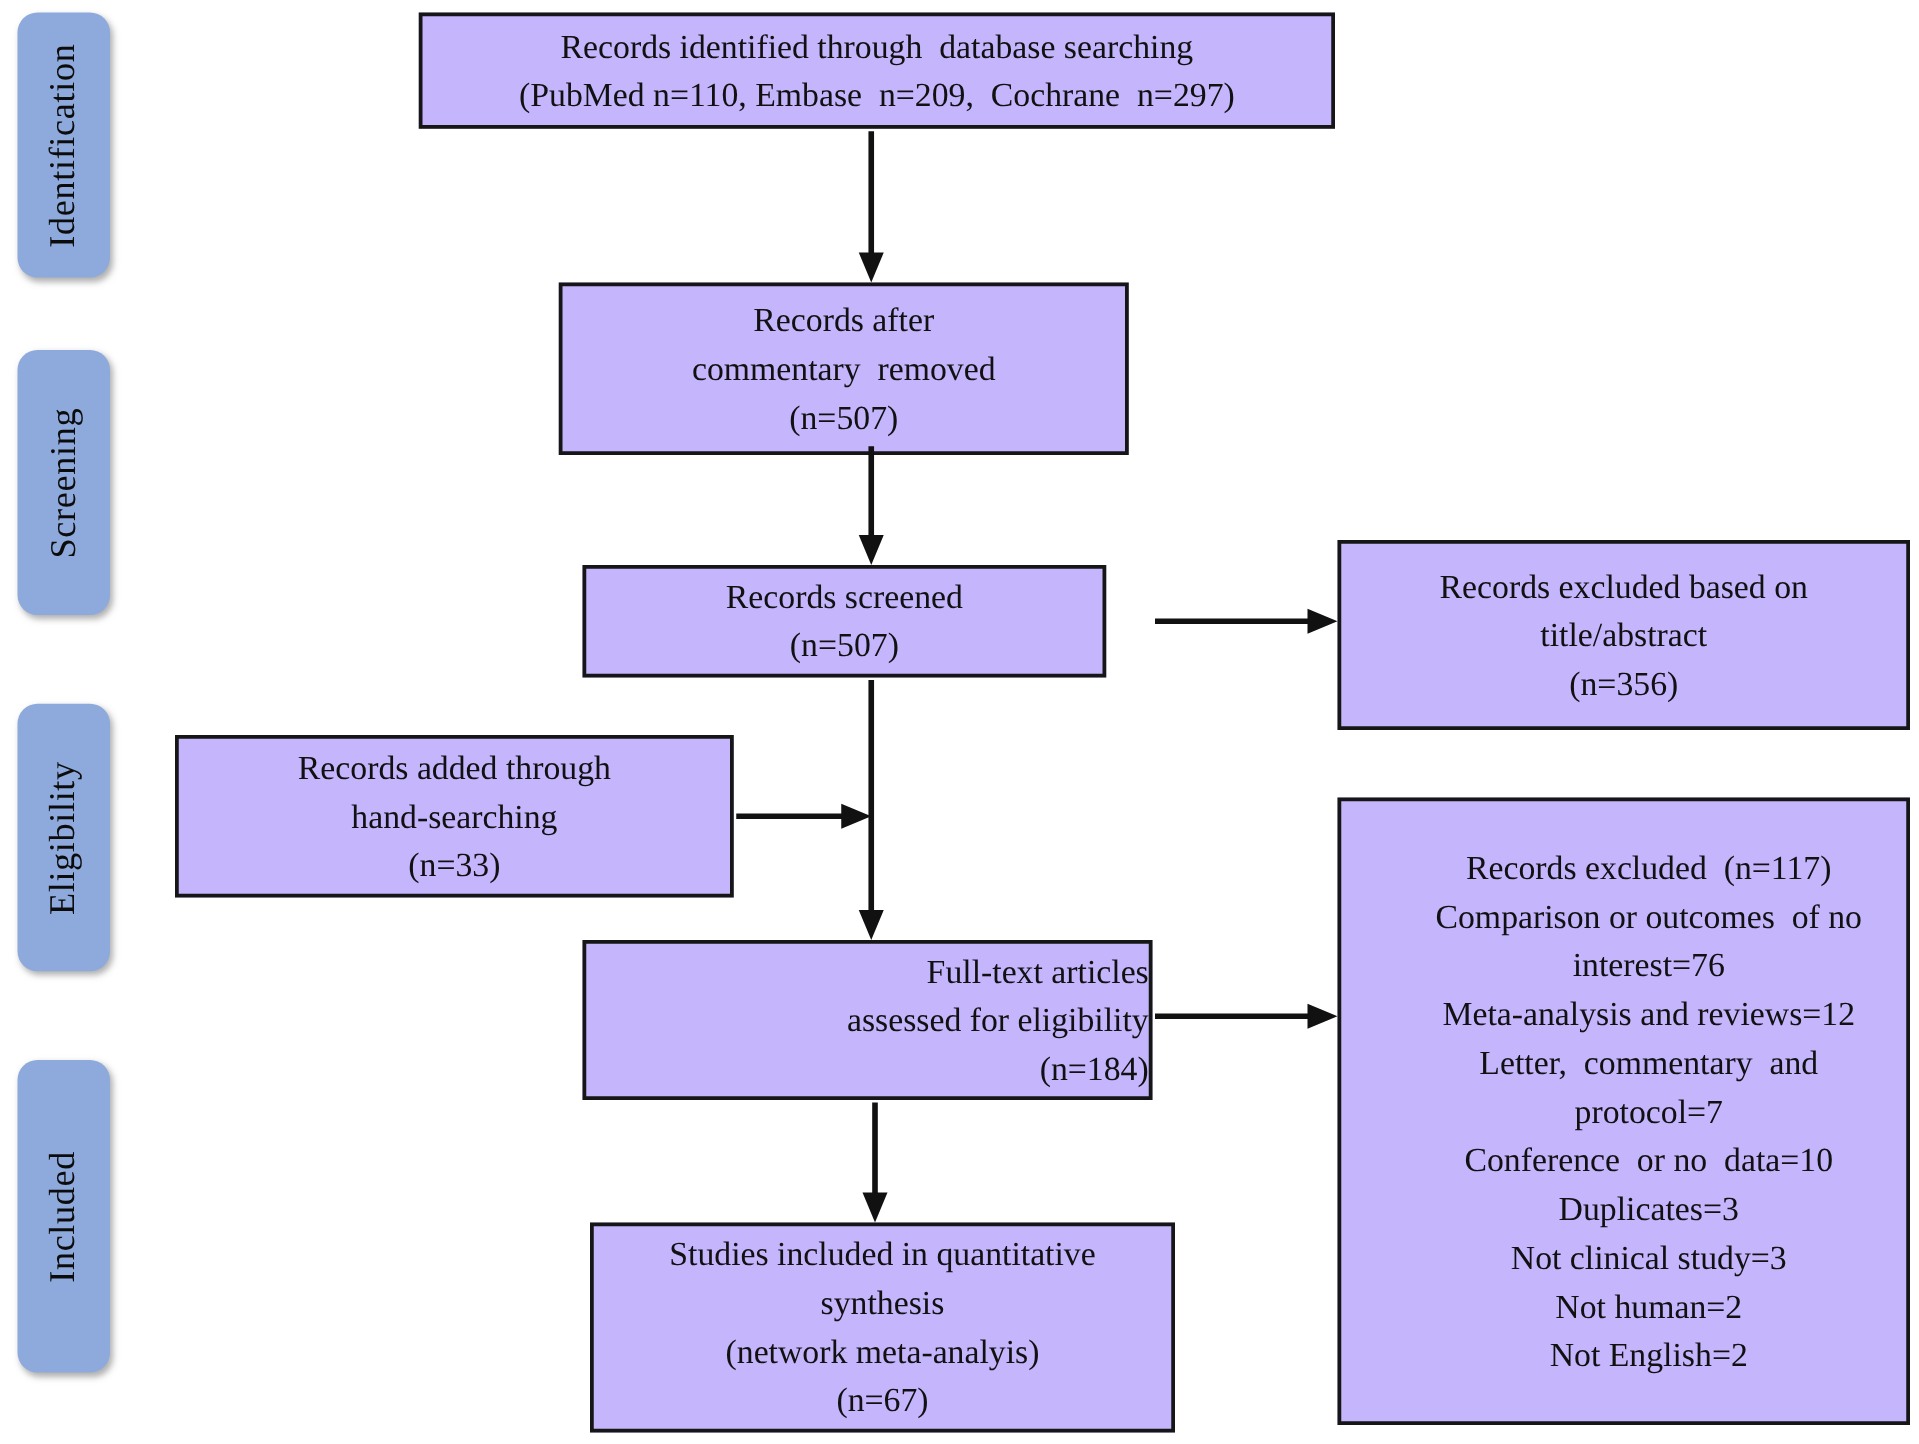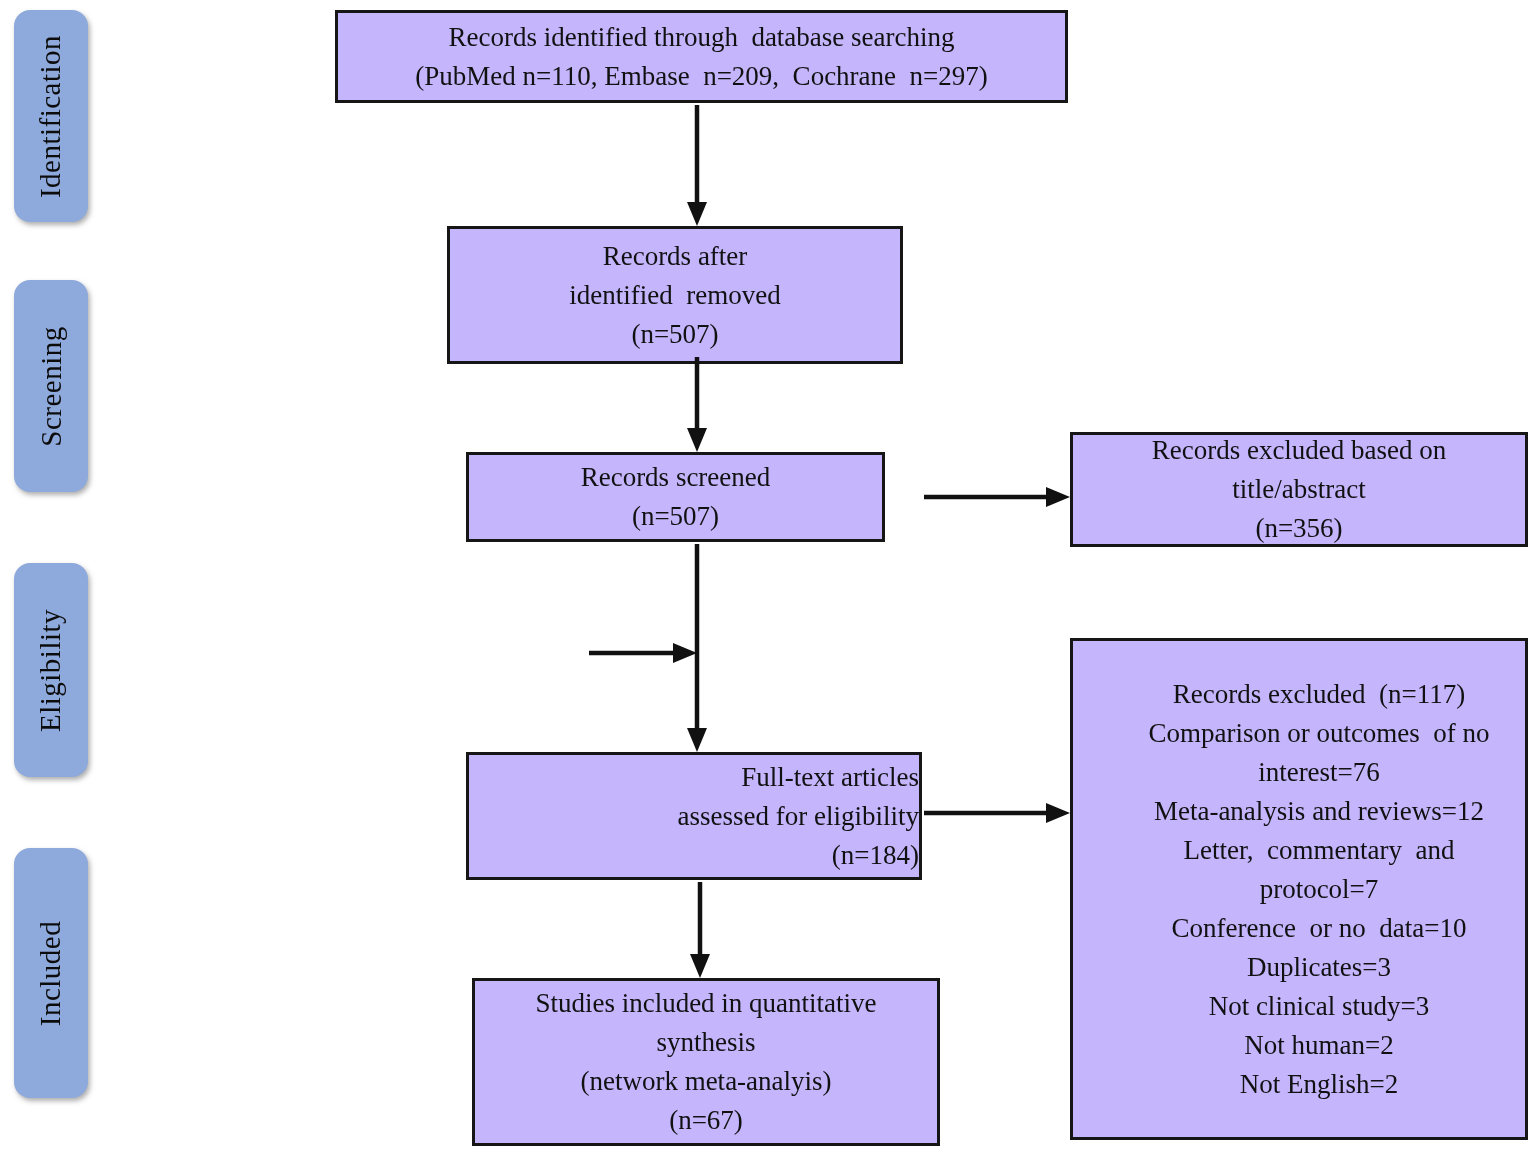--- a/index.html
+++ b/index.html
@@ -54,21 +54,21 @@
     line-height: 39px;
     white-space: pre-wrap;
   }
 
   #box-identified        { left: 335px;  top: 10px;  width: 733px; height: 93px; }
   #box-after-duplicates  { left: 447px;  top: 226px; width: 456px; height: 138px; }
   #box-screened          { left: 466px;  top: 452px; width: 419px; height: 90px; }
   #box-hand-search       { left: 140px;  top: 588px; width: 447px; height: 130px; }
   #box-full-text         { left: 466px;  top: 752px; width: 456px; height: 128px; align-items: flex-end; }
   #box-included          { left: 472px;  top: 978px; width: 468px; height: 168px; font-family: Liberation Serif, serif; }
-  #box-excluded-title    { left: 1070px; top: 432px; width: 458px; height: 115px; }
+  #box-excluded-title    { left: 1070px; top: 432px; width: 458px; height: 152px; }
   #box-excluded-fulltext { left: 1070px; top: 638px; width: 458px; height: 502px; padding-left: 40px; }
 
   
   #arrows {
     position: absolute;
     left: 0; top: 0;
     width: 1535px;
     height: 1155px;
     pointer-events: none;
   }
@@ -93,29 +93,34 @@
     <span class="vlabel">Included</span>
   </div>
 
   <div class="fbox" id="box-identified">
     <div class="line">Records identified through  database searching</div>
     <div class="line">(PubMed n=110, Embase  n=209,  Cochrane  n=297)</div>
   </div>
 
   <div class="fbox" id="box-after-duplicates">
     <div class="line">Records after</div>
-    <div class="line">identified  removed</div>
+    <div class="line">commentary  removed</div>
     <div class="line">(n=507)</div>
   </div>
 
   <div class="fbox" id="box-screened">
     <div class="line">Records screened</div>
     <div class="line">(n=507)</div>
   </div>
 
+  <div class="fbox" id="box-hand-search">
+    <div class="line">Records added through</div>
+    <div class="line">hand-searching</div>
+    <div class="line">(n=33)</div>
+  </div>
 
   <div class="fbox" id="box-full-text">
     <div class="line">Full-text articles</div>
     <div class="line">assessed for eligibility</div>
     <div class="line">(n=184)</div>
   </div>
 
   <div class="fbox" id="box-included">
     <div class="line">Studies included in quantitative</div>
     <div class="line">synthesis</div>

